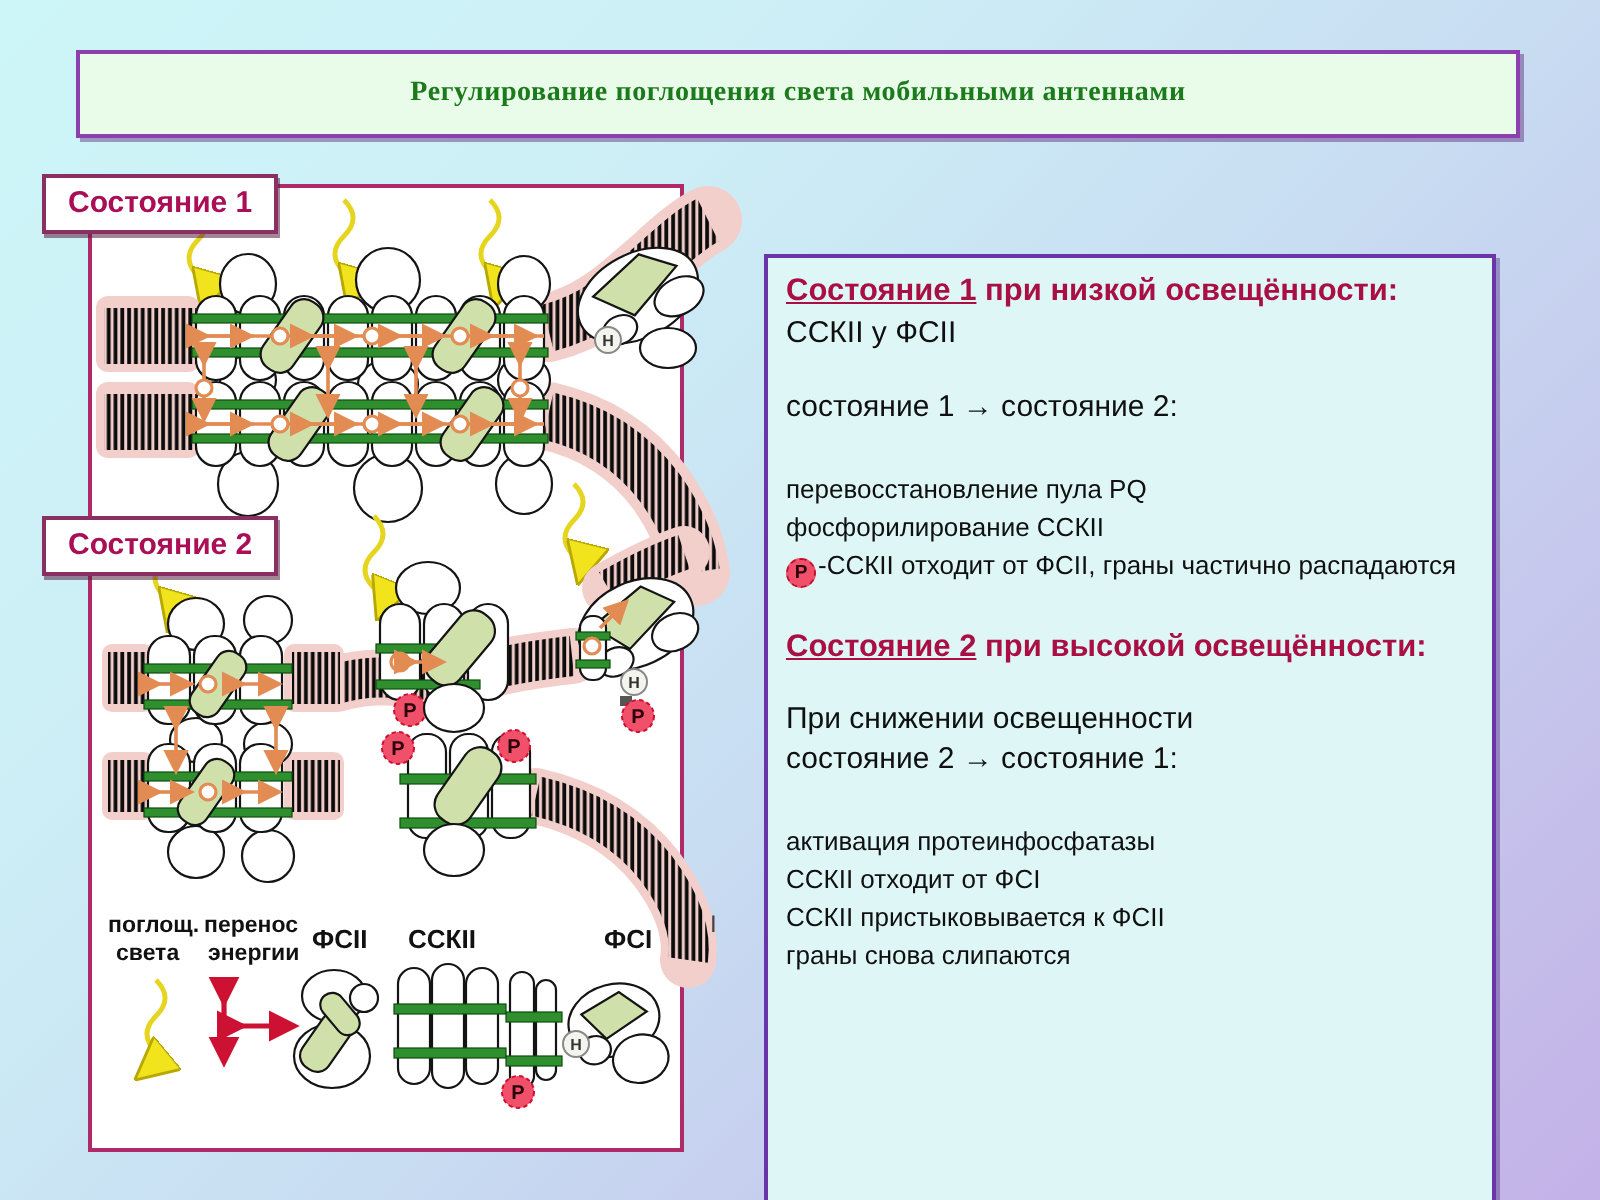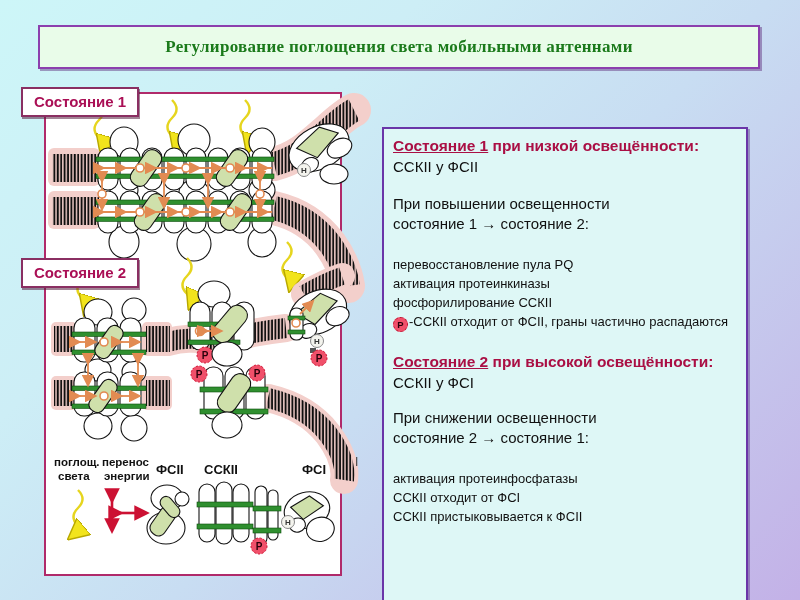--- a/index.html
+++ b/index.html
@@ -8,21 +8,21 @@
     background:linear-gradient(135deg,#cdf6f8 0%,#cdeef6 30%,#c8ddf2 55%,#c3b1e7 100%);
     font-family:"Liberation Sans",sans-serif;
   }
   .title-banner{
     position:absolute;left:38px;top:25px;width:718px;height:40px;
     background:#e9fce9;border:2px solid #8c3fae;box-shadow:2px 2px 0 rgba(90,40,120,.45);
     display:flex;align-items:center;justify-content:center;
   }
   .title-banner h1{
     margin:0;font-family:"Liberation Serif",serif;font-weight:bold;
-    font-size:17px;color:#1b7a1b;letter-spacing:.3px;
+    font-size:14px;color:#1b7a1b;letter-spacing:.3px;
   }
   .diagram-panel{
     position:absolute;left:44px;top:92px;width:294px;height:480px;
     background:#ffffff;border:2px solid #b02a6a;
   }
   .diagram-panel svg{position:absolute;left:0;top:0;overflow:visible;}
   .state-label{
     position:absolute;background:#ffffff;border:2px solid #8a2f62;
     box-shadow:1px 2px 0 rgba(85,32,63,.55);
     color:#aa0f55;font-weight:bold;font-size:15px;padding:4px 11px 5px;z-index:5;
@@ -355,30 +355,28 @@
 </div>
 
 <div class="state-label" id="state1-label">Состояние 1</div>
 <div class="state-label" id="state2-label">Состояние 2</div>
 <div class="stray-mark">I</div>
 
 <div class="info-panel">
   <div class="ln head"><span class="lead">Состояние 1</span><span> при низкой освещённости:</span></div>
   <div class="ln big">ССКII у ФСII</div>
   <div class="g1"></div>
-  <div class="ln big">При повышении освещенности</div>
   <div class="ln big">состояние 1 → состояние 2:</div>
   <div class="g2"></div>
   <div class="ln small">перевосстановление пула PQ</div>
-  <div class="ln small">активация протеинкиназы</div>
   <div class="ln small">фосфорилирование ССКII</div>
   <div class="ln small"><span class="p-badge">P</span><span>-ССКII отходит от ФСII, граны частично распадаются</span></div>
   <div class="g3"></div>
   <div class="ln head"><span class="lead">Состояние 2</span><span> при высокой освещённости:</span></div>
-  <div class="ln big">ССКII у ФСI</div>
   <div class="g4"></div>
   <div class="ln big">При снижении освещенности</div>
   <div class="ln big">состояние 2 → состояние 1:</div>
   <div class="g2"></div>
   <div class="ln small">активация протеинфосфатазы</div>
   <div class="ln small">ССКII отходит от ФСI</div>
   <div class="ln small">ССКII пристыковывается к ФСII</div>
+  <div class="ln small">граны снова слипаются</div>
 </div>
 
 </body></html>

